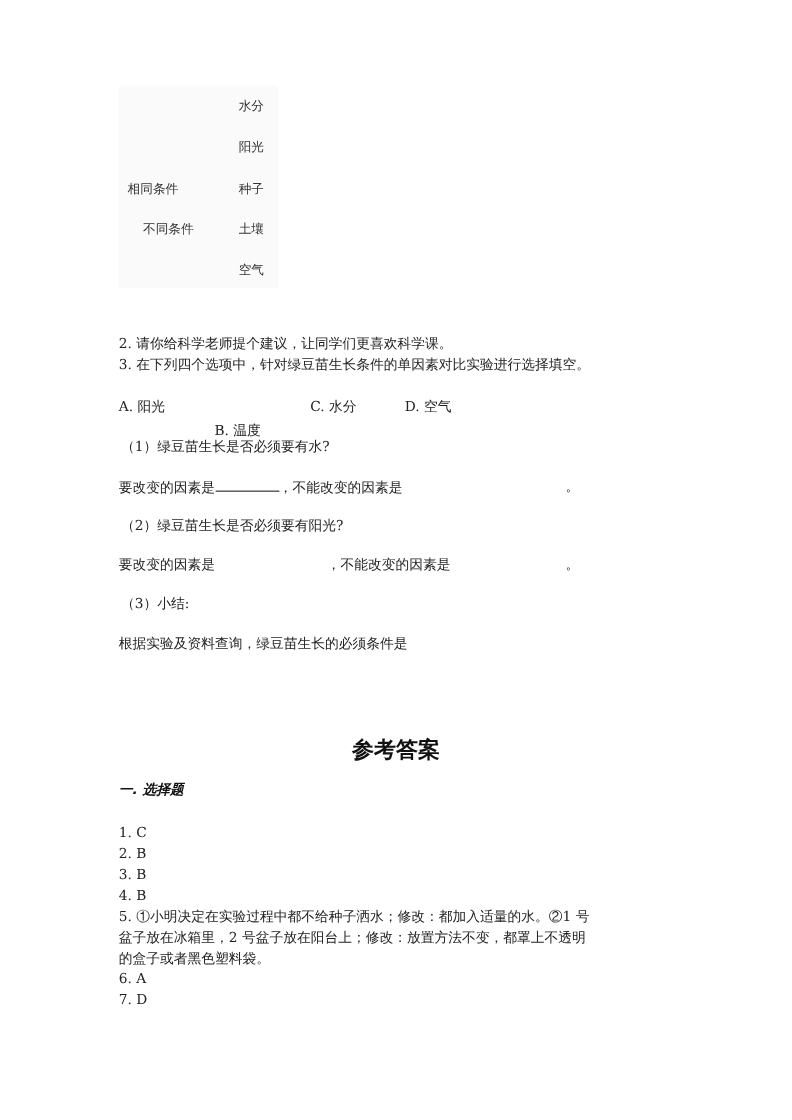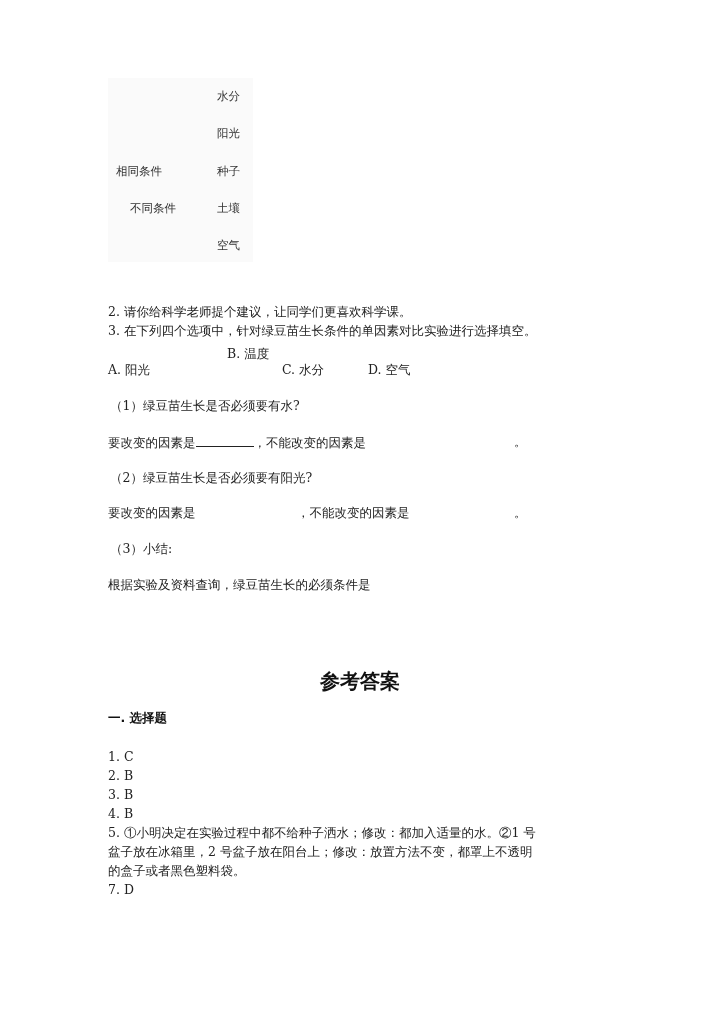--- a/index.html
+++ b/index.html
@@ -42,43 +42,44 @@
   <span class="lbl" style="left:109px; top:123px;">土壤</span>
   <span class="lbl" style="left:109px; top:160px;">空气</span>
   <span class="lbl" style="left:8px; top:86px;">相同条件</span>
   <span class="lbl" style="left:8px; top:123px;margin-left:14px;">不同条件</span>
 </div>
 
 <div class="abs q" style="left:108px; top:304px;">2. 请你给科学老师提个建议，让同学们更喜欢科学课。</div>
 <div class="abs q" style="left:108px; top:323px;">3. 在下列四个选项中，针对绿豆苗生长条件的单因素对比实验进行选择填空。</div>
 
 <div class="abs q" style="left:108px; top:362px;">A. 阳光</div>
-<div class="abs q" style="left:195px; top:346px;margin-left:32px;">B. 温度</div>
+<div class="abs q" style="left:195px; top:383px;">B. 温度</div>
 <div class="abs q" style="left:282px; top:362px;">C. 水分</div>
 <div class="abs q" style="left:368px; top:362px;">D. 空气</div>
 
 <div class="abs q" style="left:110px; top:398px;">（1）绿豆苗生长是否必须要有水?</div>
 <div class="abs q" style="left:108px; top:434px;">
   <span>要改变的因素是</span><span class="blank-u"></span><span>，不能改变的因素是</span>
 </div>
 <div class="abs q" style="left:514px; top:434px;">。</div>
 
 <div class="abs q" style="left:110px; top:470px;">（2）绿豆苗生长是否必须要有阳光?</div>
 <div class="abs q" style="left:108px; top:505px;">要改变的因素是</div>
 <div class="abs q" style="left:297px; top:505px;">，不能改变的因素是</div>
 <div class="abs q" style="left:514px; top:505px;">。</div>
 
 <div class="abs q" style="left:110px; top:541px;">（3）小结:</div>
 <div class="abs q" style="left:108px; top:577px;">根据实验及资料查询，绿豆苗生长的必须条件是</div>
 
 <div class="title">参考答案</div>
-<div class="abs section" style="left:108px; top:710px;">一. 选择题</div>
+<div class="abs section" style="left:108px; top:710px;font-style:italic;">一. 选择题</div>
 
 <div class="abs ans" style="left:108px; top:747px;">
   <div>1. C</div>
   <div>2. B</div>
   <div>3. B</div>
   <div>4. B</div>
   <div>5. ①小明决定在实验过程中都不给种子洒水；修改：都加入适量的水。②1 号</div>
   <div>盆子放在冰箱里，2 号盆子放在阳台上；修改：放置方法不变，都罩上不透明</div>
   <div>的盒子或者黑色塑料袋。</div>
+  <div>6. A</div>
   <div>7. D</div>
 </div>
 
 </body></html>

